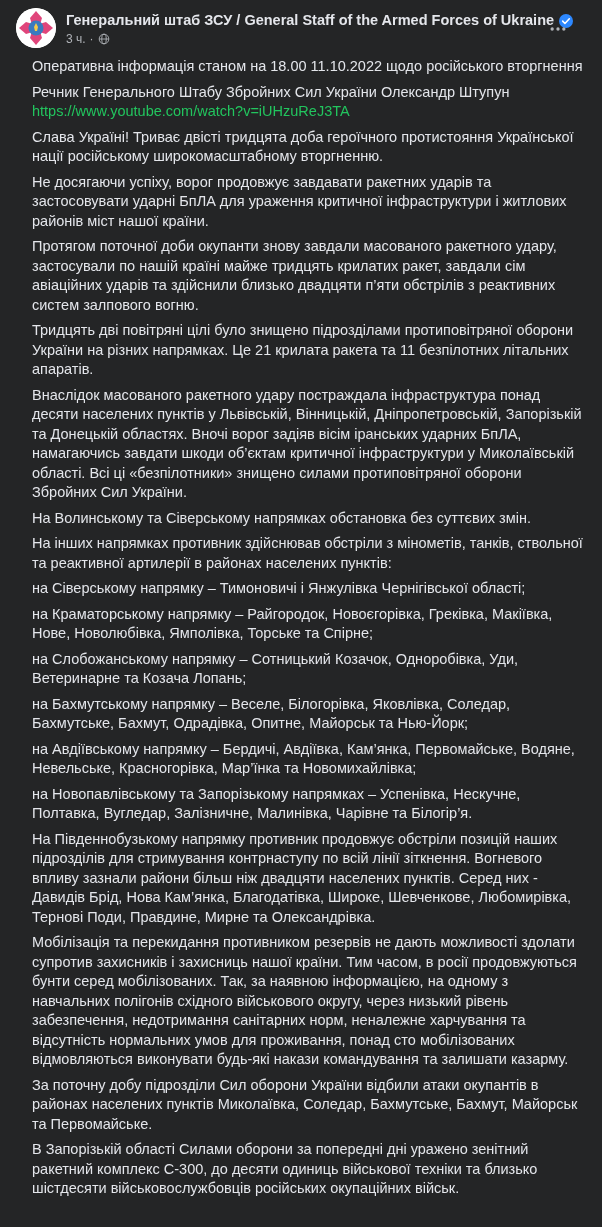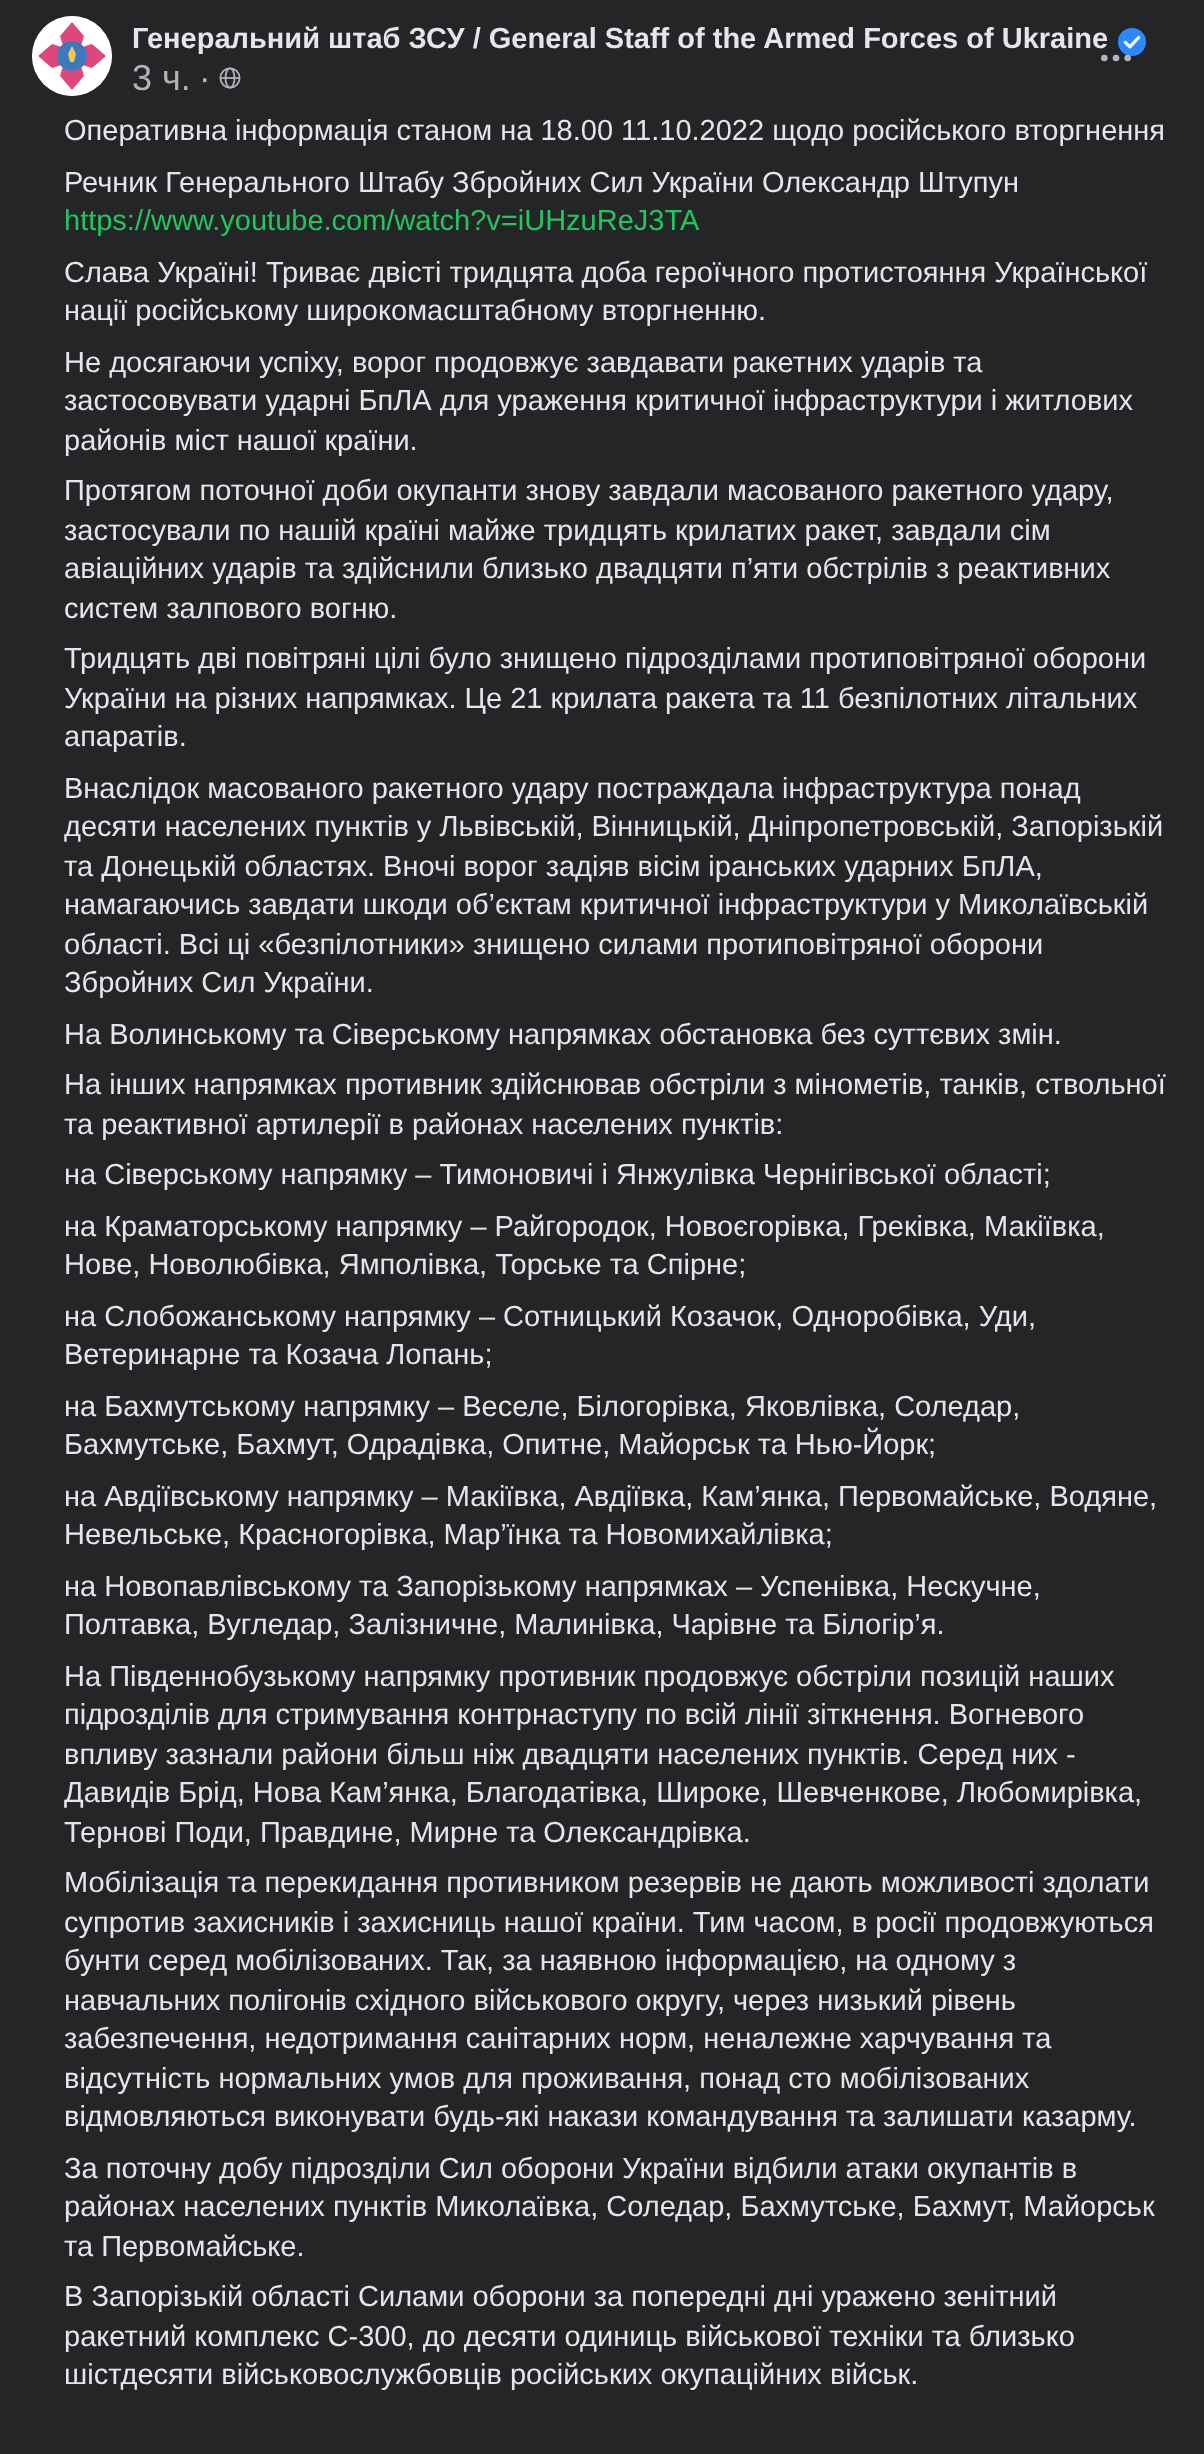--- a/index.html
+++ b/index.html
@@ -52,21 +52,21 @@
     display: inline-flex;
     width: 14px;
     height: 14px;
     flex: 0 0 14px;
   }
   .meta-row {
     display: flex;
     align-items: center;
     gap: 4px;
     color: #b0b3b8;
-    font-size: 18px;
+    font-size: 12px;
     line-height: 16px;
     margin-top: 1px;
   }
   .menu-btn {
     flex: 0 0 auto;
     width: 32px;
     height: 32px;
     display: flex;
     align-items: center;
     justify-content: center;
@@ -165,21 +165,21 @@
     <p>На інших напрямках противник здійснював обстріли з мінометів, танків, ствольної та реактивної артилерії в районах населених пунктів:</p>
 
     <p>на Сіверському напрямку – Тимоновичі і Янжулівка Чернігівської області;</p>
 
     <p>на Краматорському напрямку – Райгородок, Новоєгорівка, Греківка, Макіївка, Нове, Новолюбівка, Ямполівка, Торське та Спірне;</p>
 
     <p>на Слобожанському напрямку – Сотницький Козачок, Одноробівка, Уди, Ветеринарне та Козача Лопань;</p>
 
     <p>на Бахмутському напрямку – Веселе, Білогорівка, Яковлівка, Соледар, Бахмутське, Бахмут, Одрадівка, Опитне, Майорськ та Нью-Йорк;</p>
 
-    <p>на Авдіївському напрямку – Макіївка, Авдіївка, Кам’янка, Первомайське, Водяне, Невельське, Красногорівка, Мар’їнка та Новомихайлівка;</p>
+    <p>на Авдіївському напрямку – Бердичі, Авдіївка, Кам’янка, Первомайське, Водяне, Невельське, Красногорівка, Мар’їнка та Новомихайлівка;</p>
 
     <p>на Новопавлівському та Запорізькому напрямках – Успенівка, Нескучне, Полтавка, Вугледар, Залізничне, Малинівка, Чарівне та Білогір’я.</p>
 
     <p>На Південнобузькому напрямку противник продовжує обстріли позицій наших підрозділів для стримування контрнаступу по всій лінії зіткнення. Вогневого впливу зазнали райони більш ніж двадцяти населених пунктів. Серед них - Давидів Брід, Нова Кам’янка, Благодатівка, Широке, Шевченкове, Любомирівка, Тернові Поди, Правдине, Мирне та Олександрівка.</p>
 
     <p>Мобілізація та перекидання противником резервів не дають можливості здолати супротив захисників і захисниць нашої країни. Тим часом, в росії продовжуються бунти серед мобілізованих. Так, за наявною інформацією, на одному з навчальних полігонів східного військового округу, через низький рівень забезпечення, недотримання санітарних норм, неналежне харчування та відсутність нормальних умов для проживання, понад сто мобілізованих відмовляються виконувати будь-які накази командування та залишати казарму.</p>
 
     <p>За поточну добу підрозділи Сил оборони України відбили атаки окупантів в районах населених пунктів Миколаївка, Соледар, Бахмутське, Бахмут, Майорськ та Первомайське.</p>
 
 

